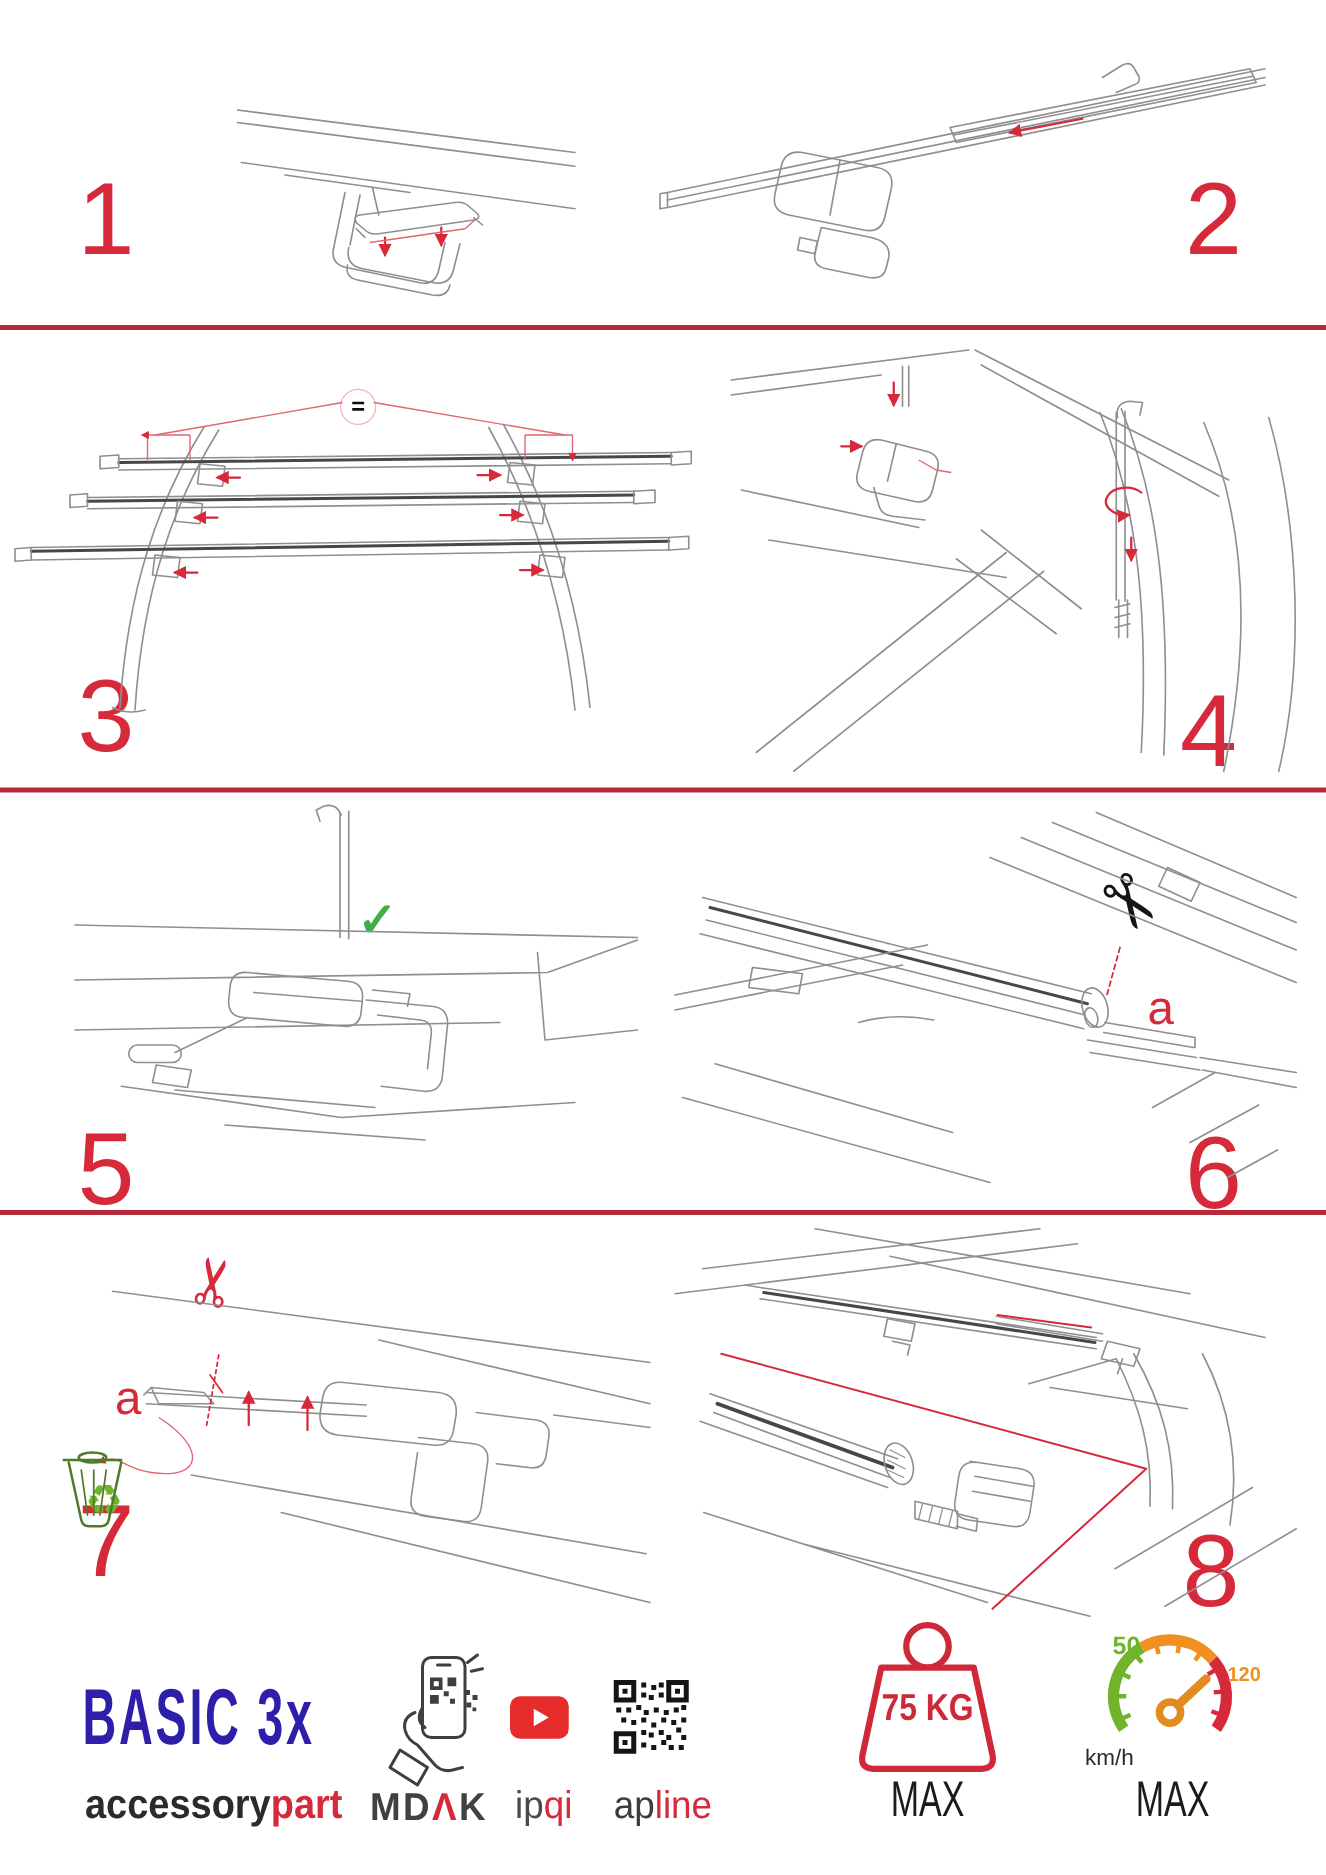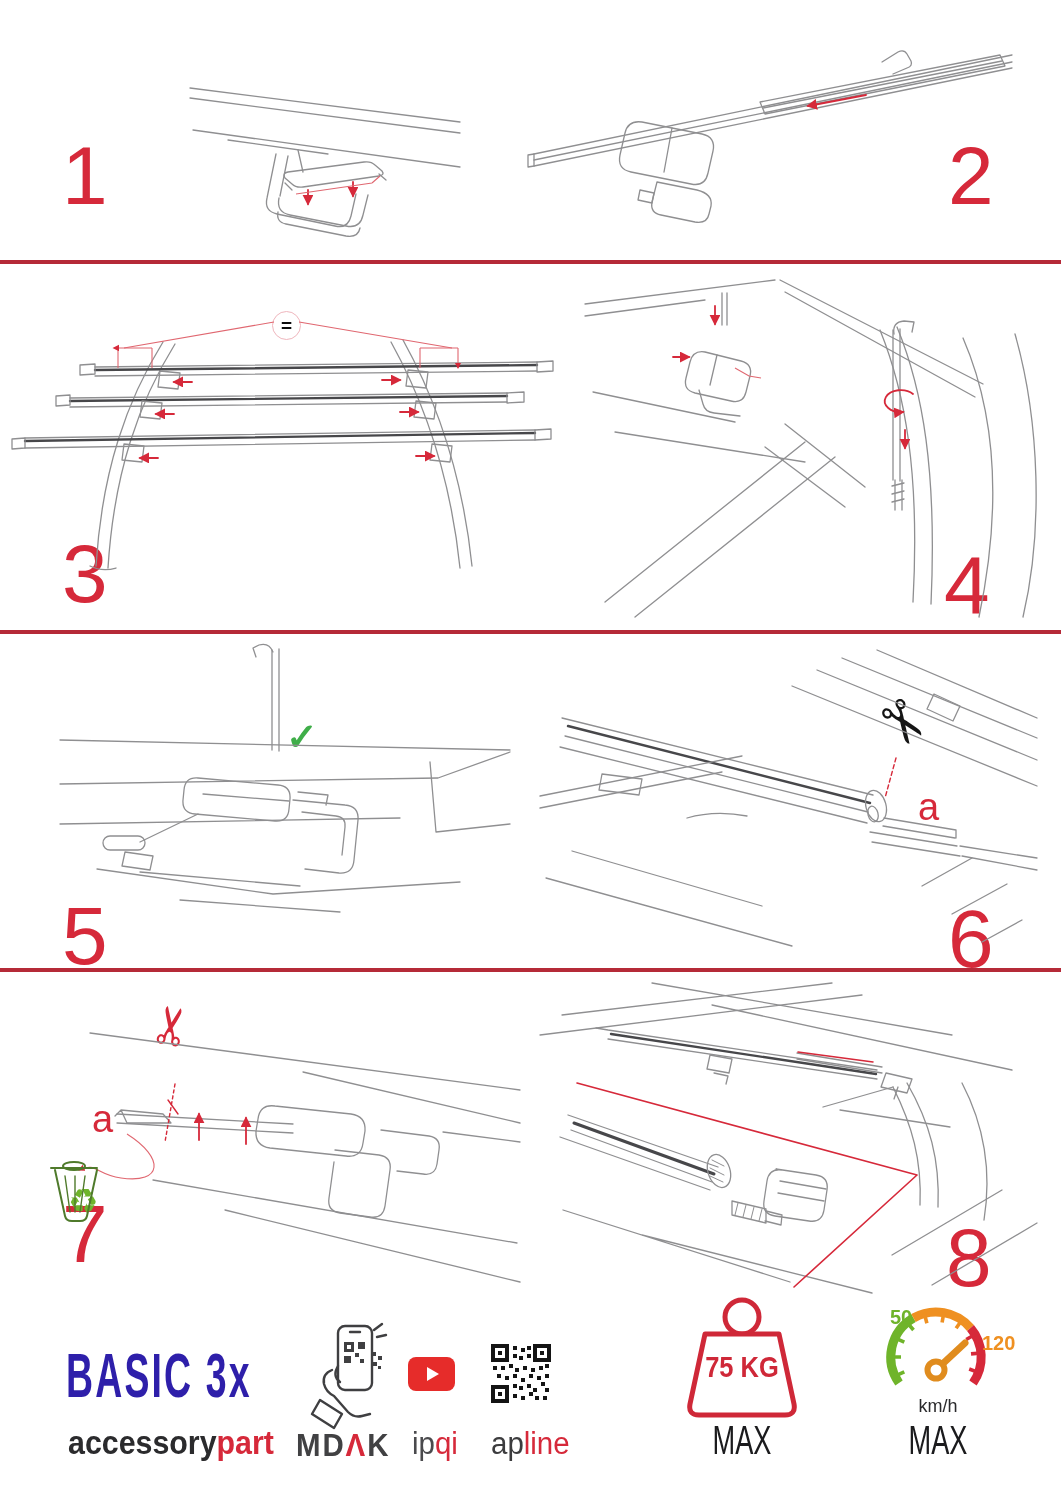--- a/index.html
+++ b/index.html
@@ -32,22 +32,22 @@
         letter-spacing:2px;transform:scaleX(0.95);transform-origin:left top;}
   .ipqi{position:absolute;left:412px;top:1426px;font-size:31px;color:#4a4a4d;
         transform:scaleX(0.95);transform-origin:left top;}
   .apline{position:absolute;left:491px;top:1426px;font-size:31px;color:#3c3c3e;
           transform:scaleX(0.95);transform-origin:left top;}
   .w75{position:absolute;left:672px;top:1350px;width:140px;text-align:center;font-size:30px;
        font-weight:bold;color:#cf2838;transform:scaleX(0.85);transform-origin:center top;}
   .maxlbl{position:absolute;width:140px;text-align:center;font-size:40px;color:#1b1b1d;
           transform:scaleX(0.68);transform-origin:center top;}
   .t60{position:absolute;left:890px;top:1306px;font-size:20px;font-weight:bold;color:#6fb42a;}
-  .t120{position:absolute;left:982px;top:1332px;font-size:20px;font-weight:bold;color:#ef9021;}
-  .kmh{position:absolute;left:868px;top:1396px;width:140px;text-align:center;font-size:18px;color:#2a2a2c;}
+  .t120{position:absolute;left:982px;top:1332px;font-size:16px;font-weight:bold;color:#ef9021;}
+  .kmh{position:absolute;left:868px;top:1396px;width:140px;font-size:18px;color:#2a2a2c;}
 </style>
 </head>
 <body>
 
 <div class="page">
 
   <div class="stepnum" style="left:62px;top:135px;">1</div>
   <div class="ill" style="left:148px;top:22px;width:330px;height:220px;">
     <svg width="330" height="220" viewBox="0 0 330 220">
       <defs>

